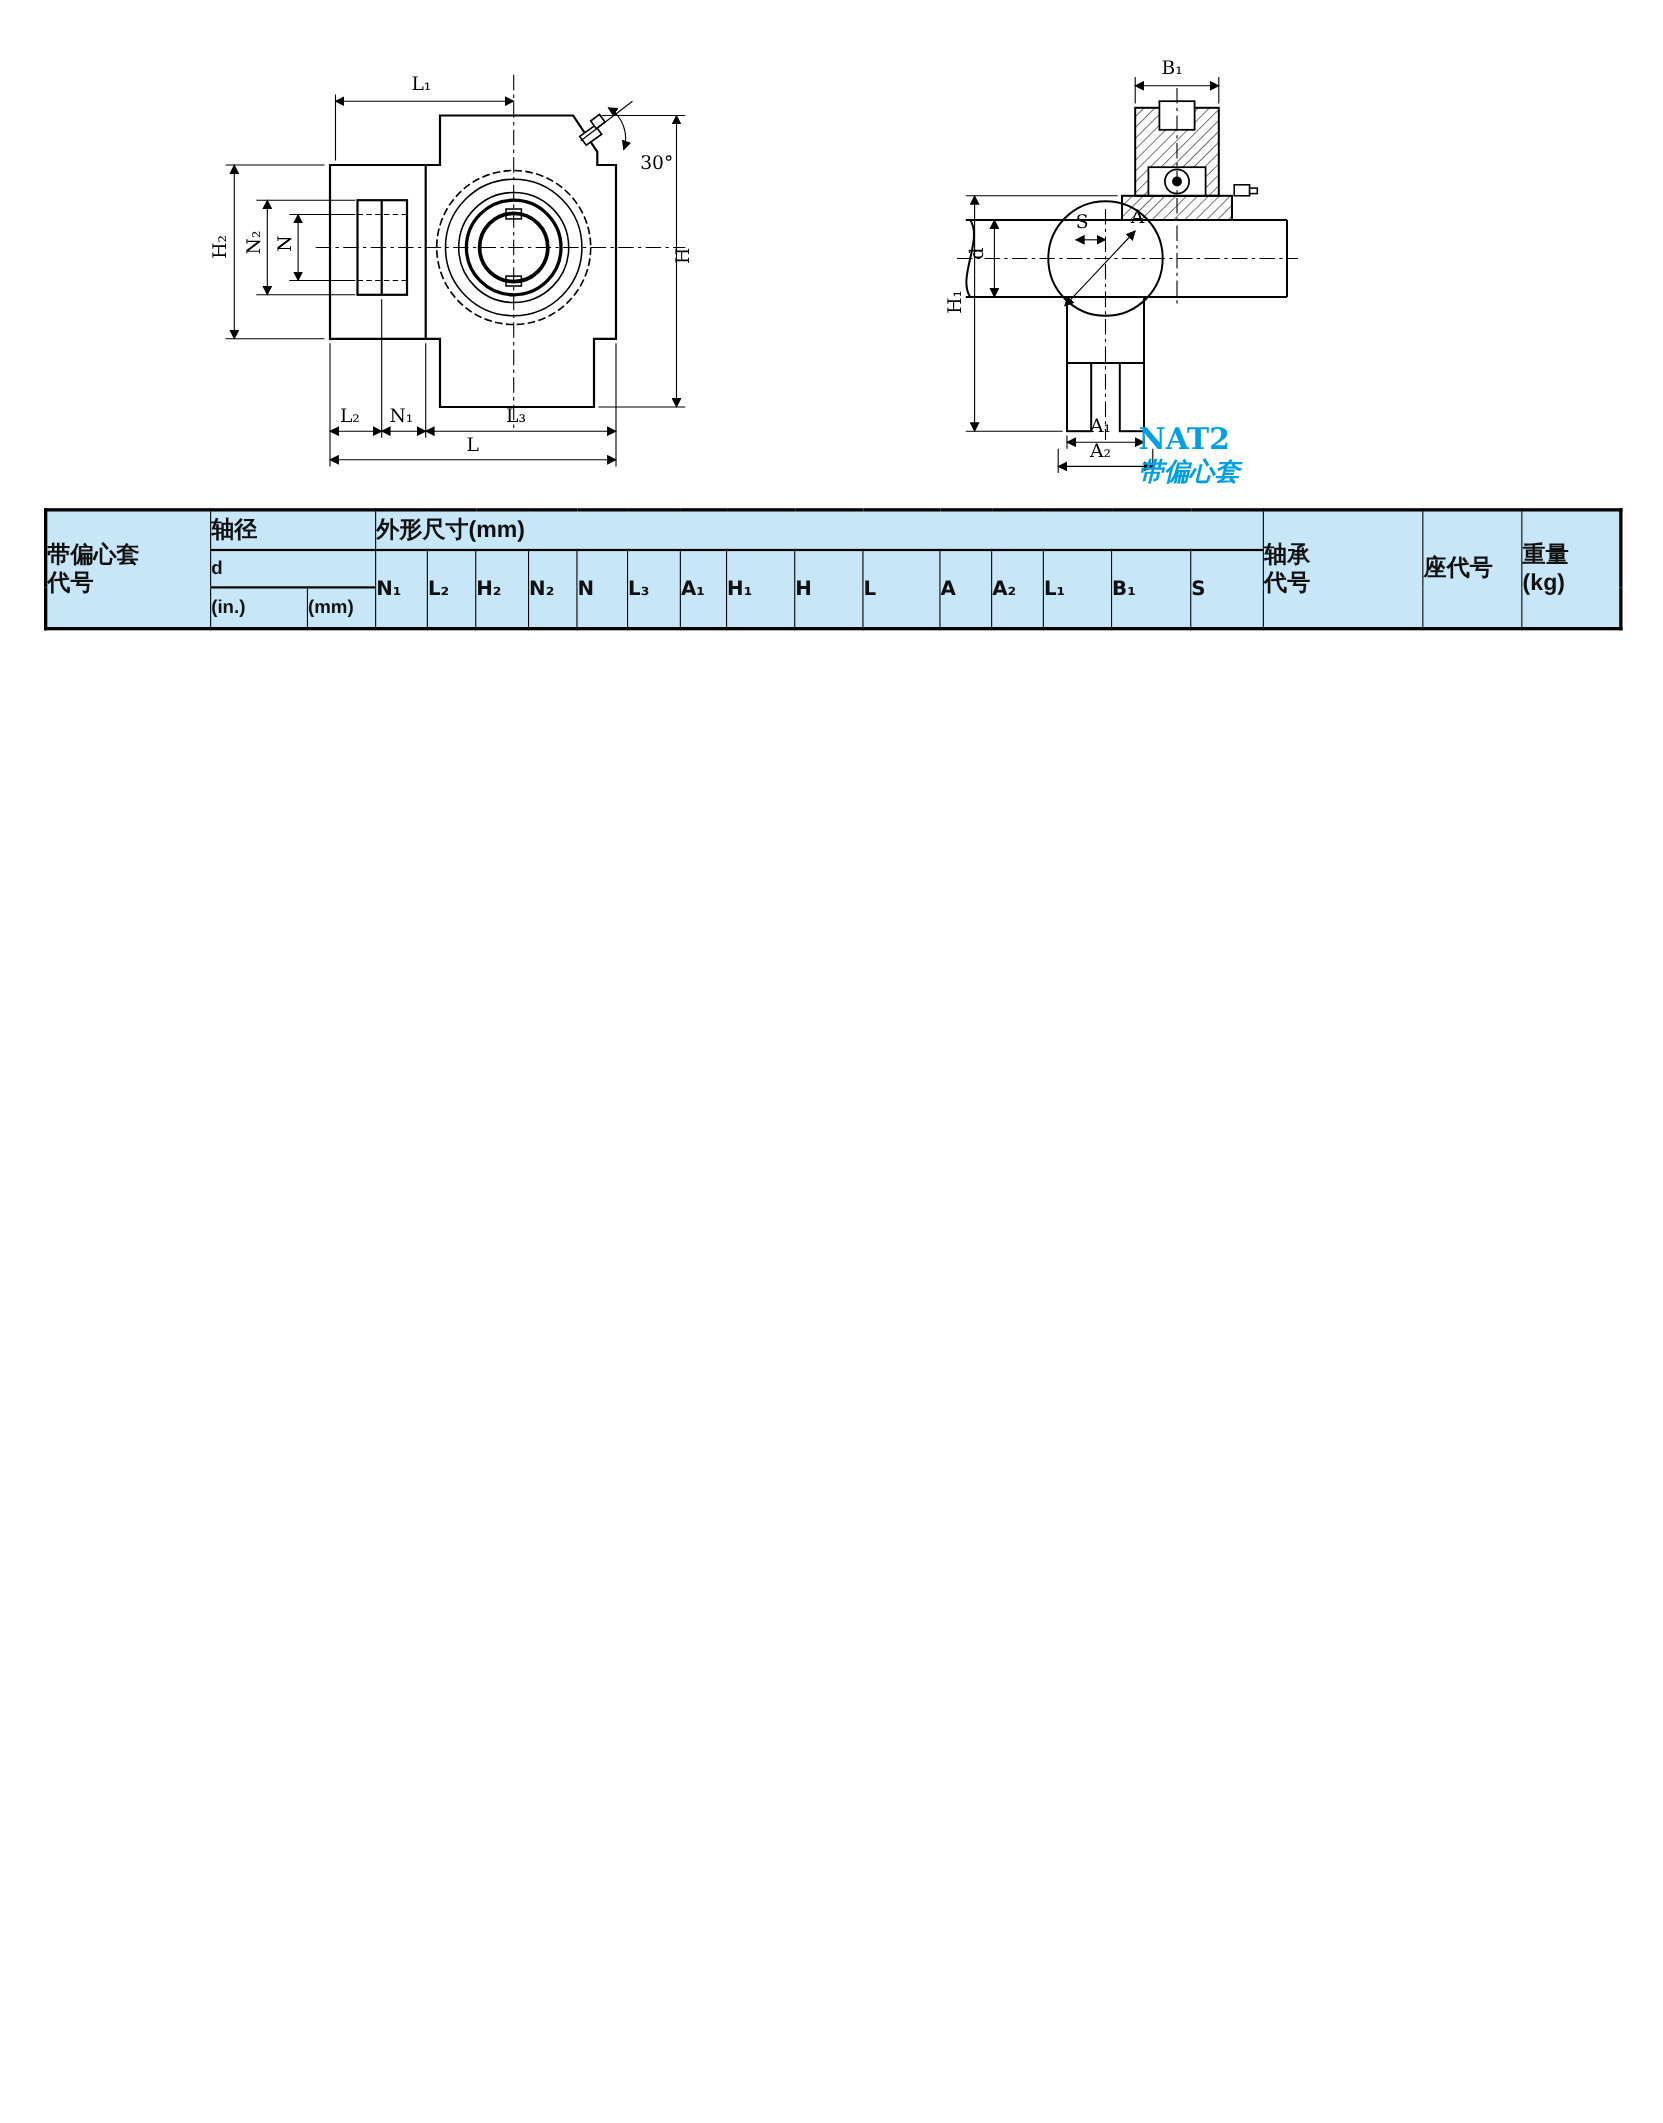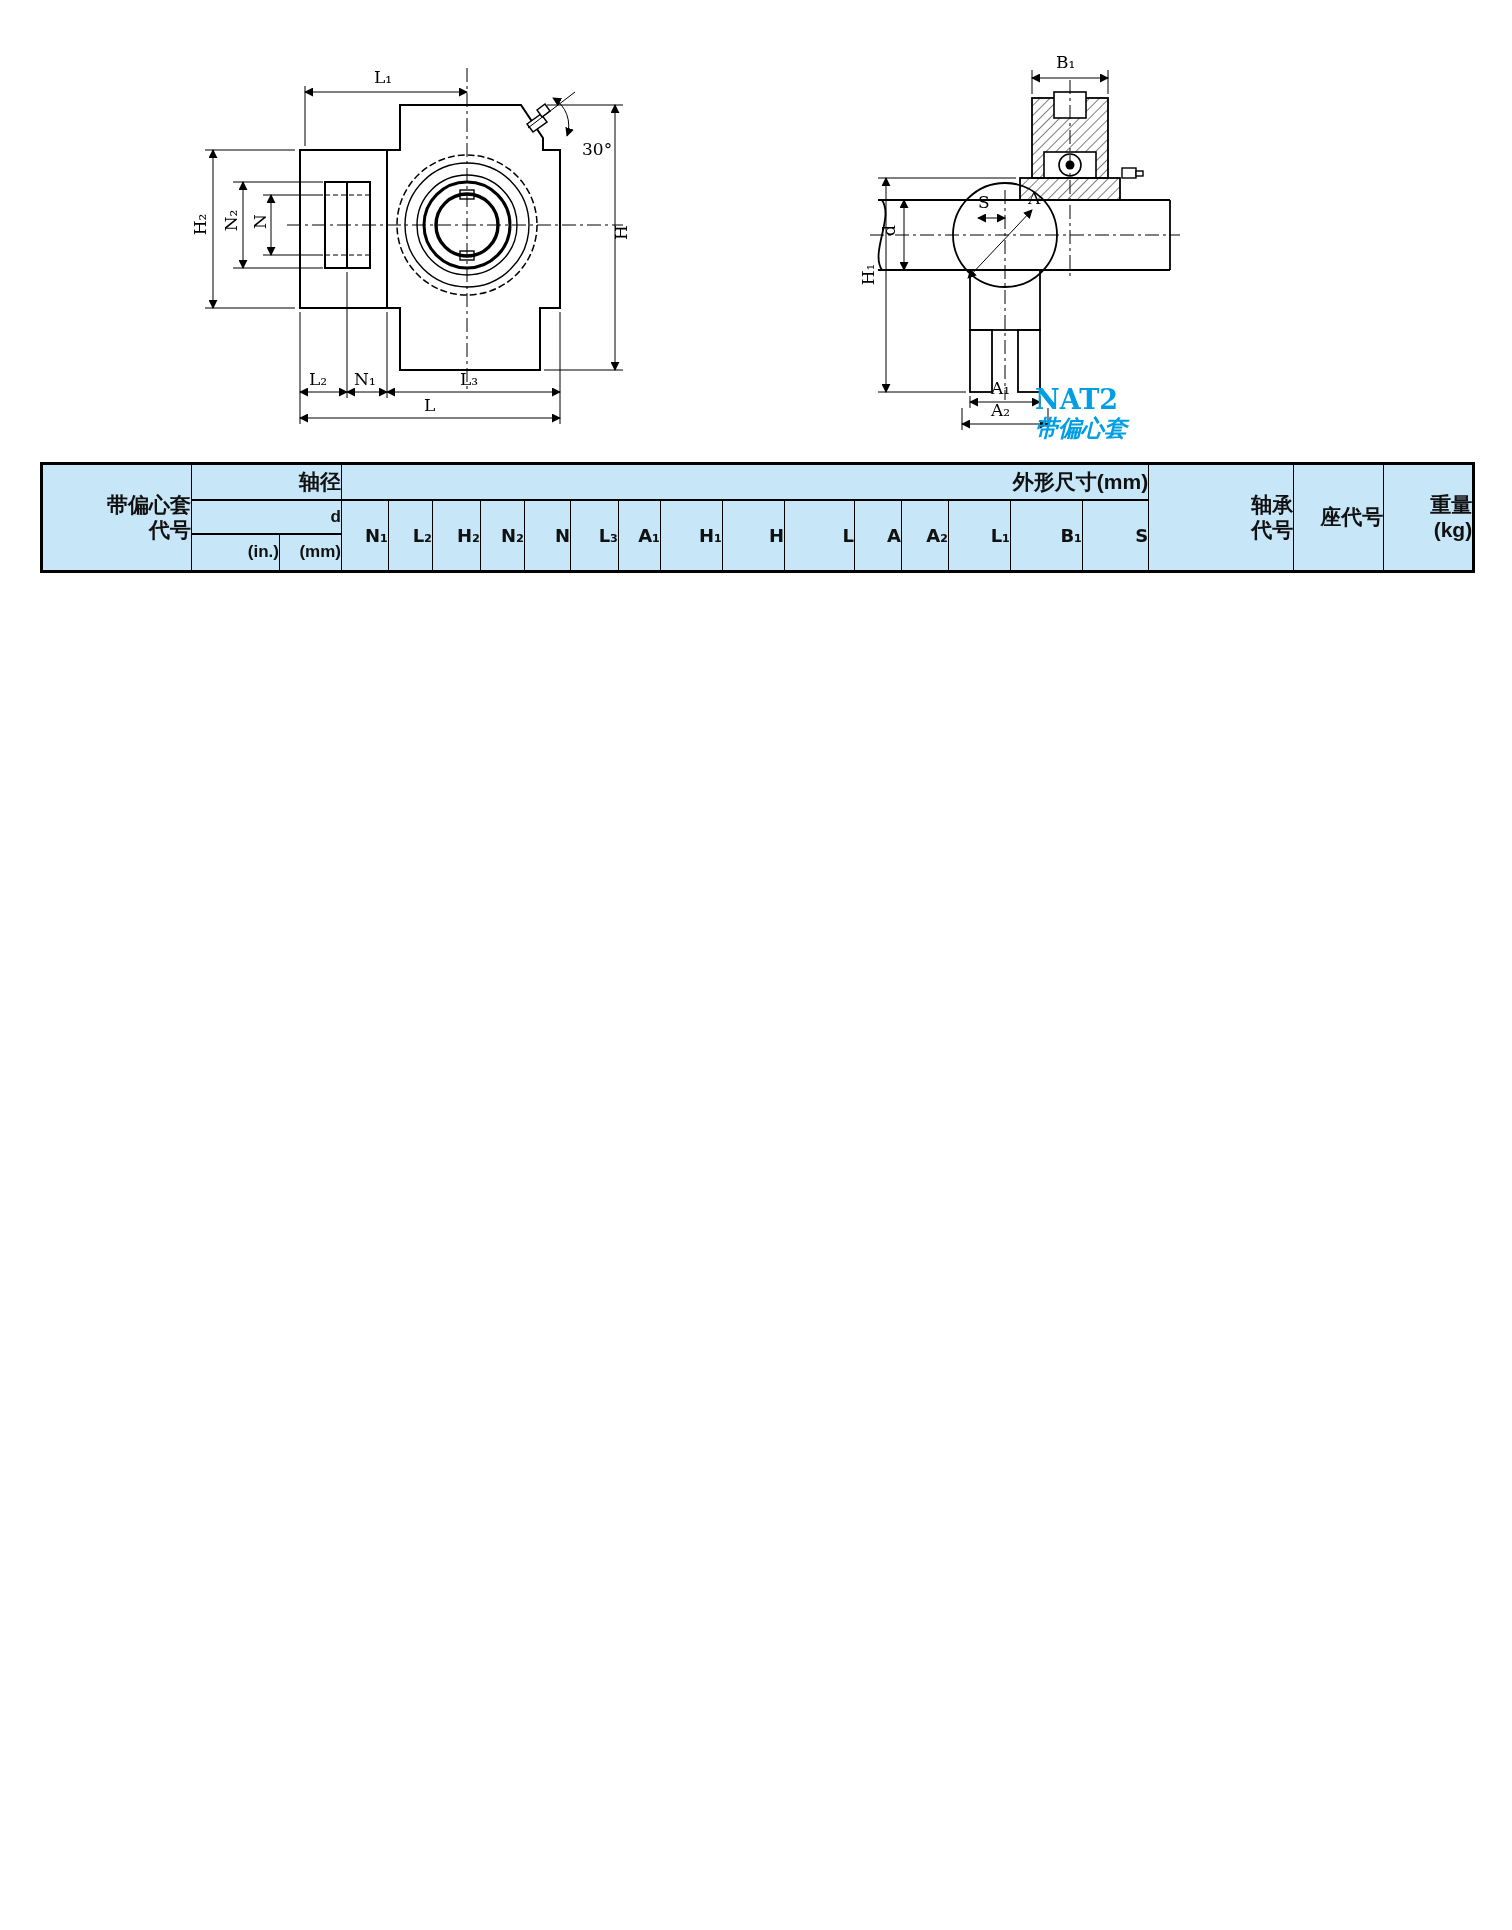--- a/index.html
+++ b/index.html
@@ -18,21 +18,21 @@
     color:var(--accent);font-weight:bold;line-height:1.15;margin-top:12px;
   }
   .series-caption .l1{font-size:27px;font-family:"DejaVu Serif",serif;font-weight:bold;}
   .series-caption .l2{font-size:23px;font-style:italic;}
   table.spec{
     position:absolute;left:40px;top:462px;width:1432px;height:1468px;
     border-collapse:collapse;table-layout:fixed;border:3px solid #000;
   }
   th,td{border:1.5px solid #000;padding:0;vertical-align:middle;}
   th{border-bottom-width:2.4px;border-top-width:2.4px;}
-  thead th{background:var(--hbg);font-weight:bold;text-align:right;}
+  thead th{background:var(--hbg);font-weight:bold;text-align:left;}
   .h1{height:36px}.h2{height:34px}.h3{height:38px}
   th.cn{font-size:21px;white-space:pre-line;line-height:1.15;}
   th.sm{font-size:17px;}
   th.letter{font-family:"DejaVu Sans",sans-serif;font-size:18px;}
 </style>
 </head>
 <body>
 
 <svg class="diag" style="left:175px;top:40px;width:465px;height:410px" viewBox="0 0 465 410">
   <defs>

